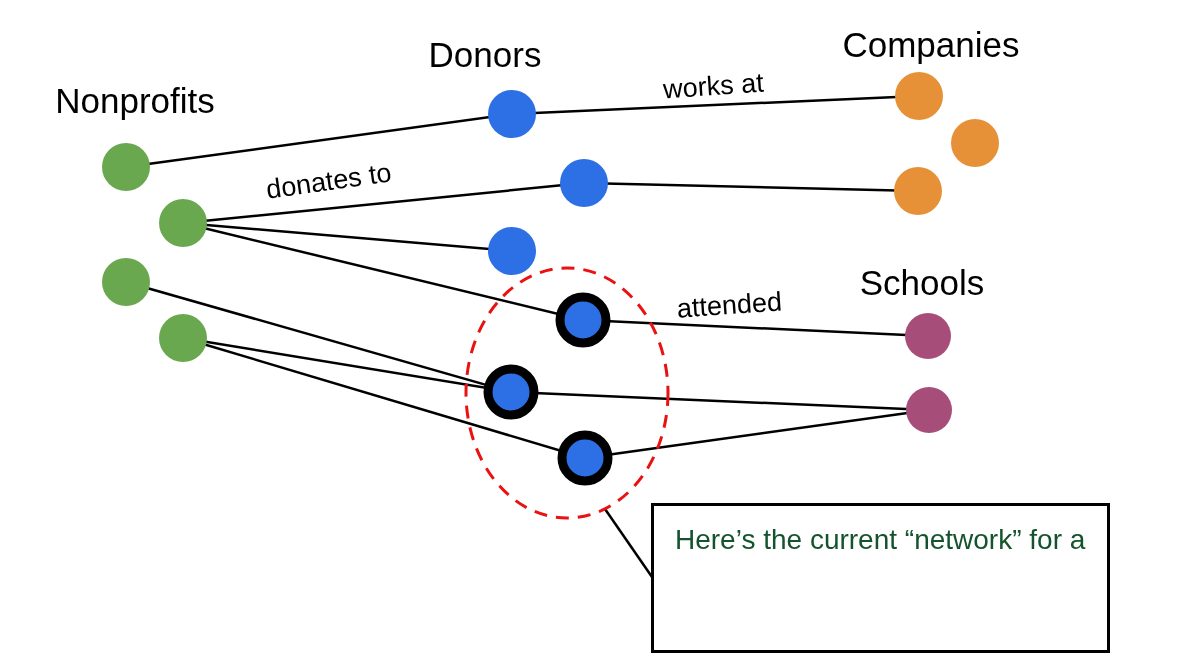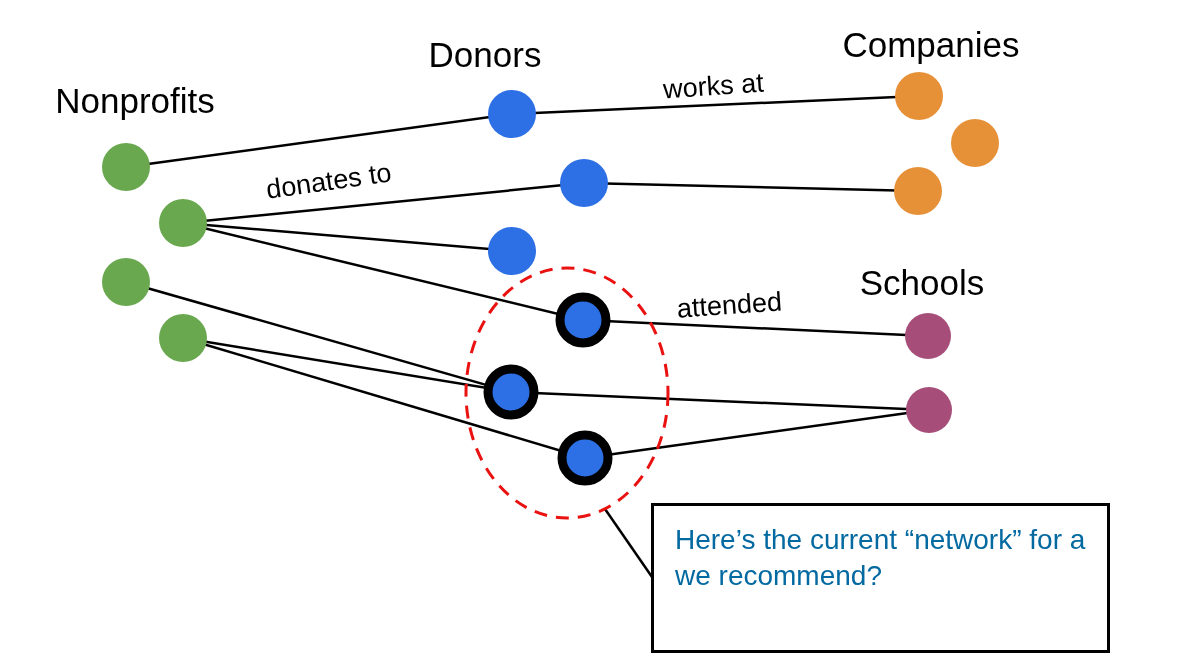--- a/index.html
+++ b/index.html
@@ -6,21 +6,21 @@
   .stage{
     position:relative;width:1200px;height:672px;background:#ffffff;overflow:hidden;
     font-family:"Liberation Sans", sans-serif;
   }
   svg{position:absolute;left:0;top:0;}
   .group-title{font-size:35px;fill:#000000;}
   .edge-label{font-size:27px;fill:#000000;}
   .callout{
     position:absolute;left:651px;top:503px;width:459px;height:150px;
     box-sizing:border-box;border:3px solid #000000;background:#ffffff;
-    padding:16px 12px 14px 21px;font-size:28px;line-height:36px;color:#0369a1;
+    padding:16px 12px 14px 21px;font-size:28px;line-height:36px;color:#14532d;
   }
   .callout .line{display:block;white-space:nowrap;}
 </style>
 </head>
 <body>
 
 <div class="stage">
   <svg width="1200" height="672" viewBox="0 0 1200 672">
 
     <g stroke="#000000" stroke-width="2.5">
@@ -73,15 +73,14 @@
     <text class="group-title" x="931" y="57" text-anchor="middle">Companies</text>
     <text class="group-title" x="922" y="295" text-anchor="middle">Schools</text>
 
     <text class="edge-label" x="714" y="95" text-anchor="middle" transform="rotate(-4 714 95)">works at</text>
     <text class="edge-label" x="330" y="190" text-anchor="middle" transform="rotate(-8 330 190)">donates to</text>
     <text class="edge-label" x="730" y="314" text-anchor="middle" transform="rotate(-4 730 314)">attended</text>
   </svg>
 
   <div class="callout">
     <span class="line">Here’s the current “network” for a</span>
-    <span class="line">we recommend?</span>
   </div>
 </div>
 
 </body></html>

